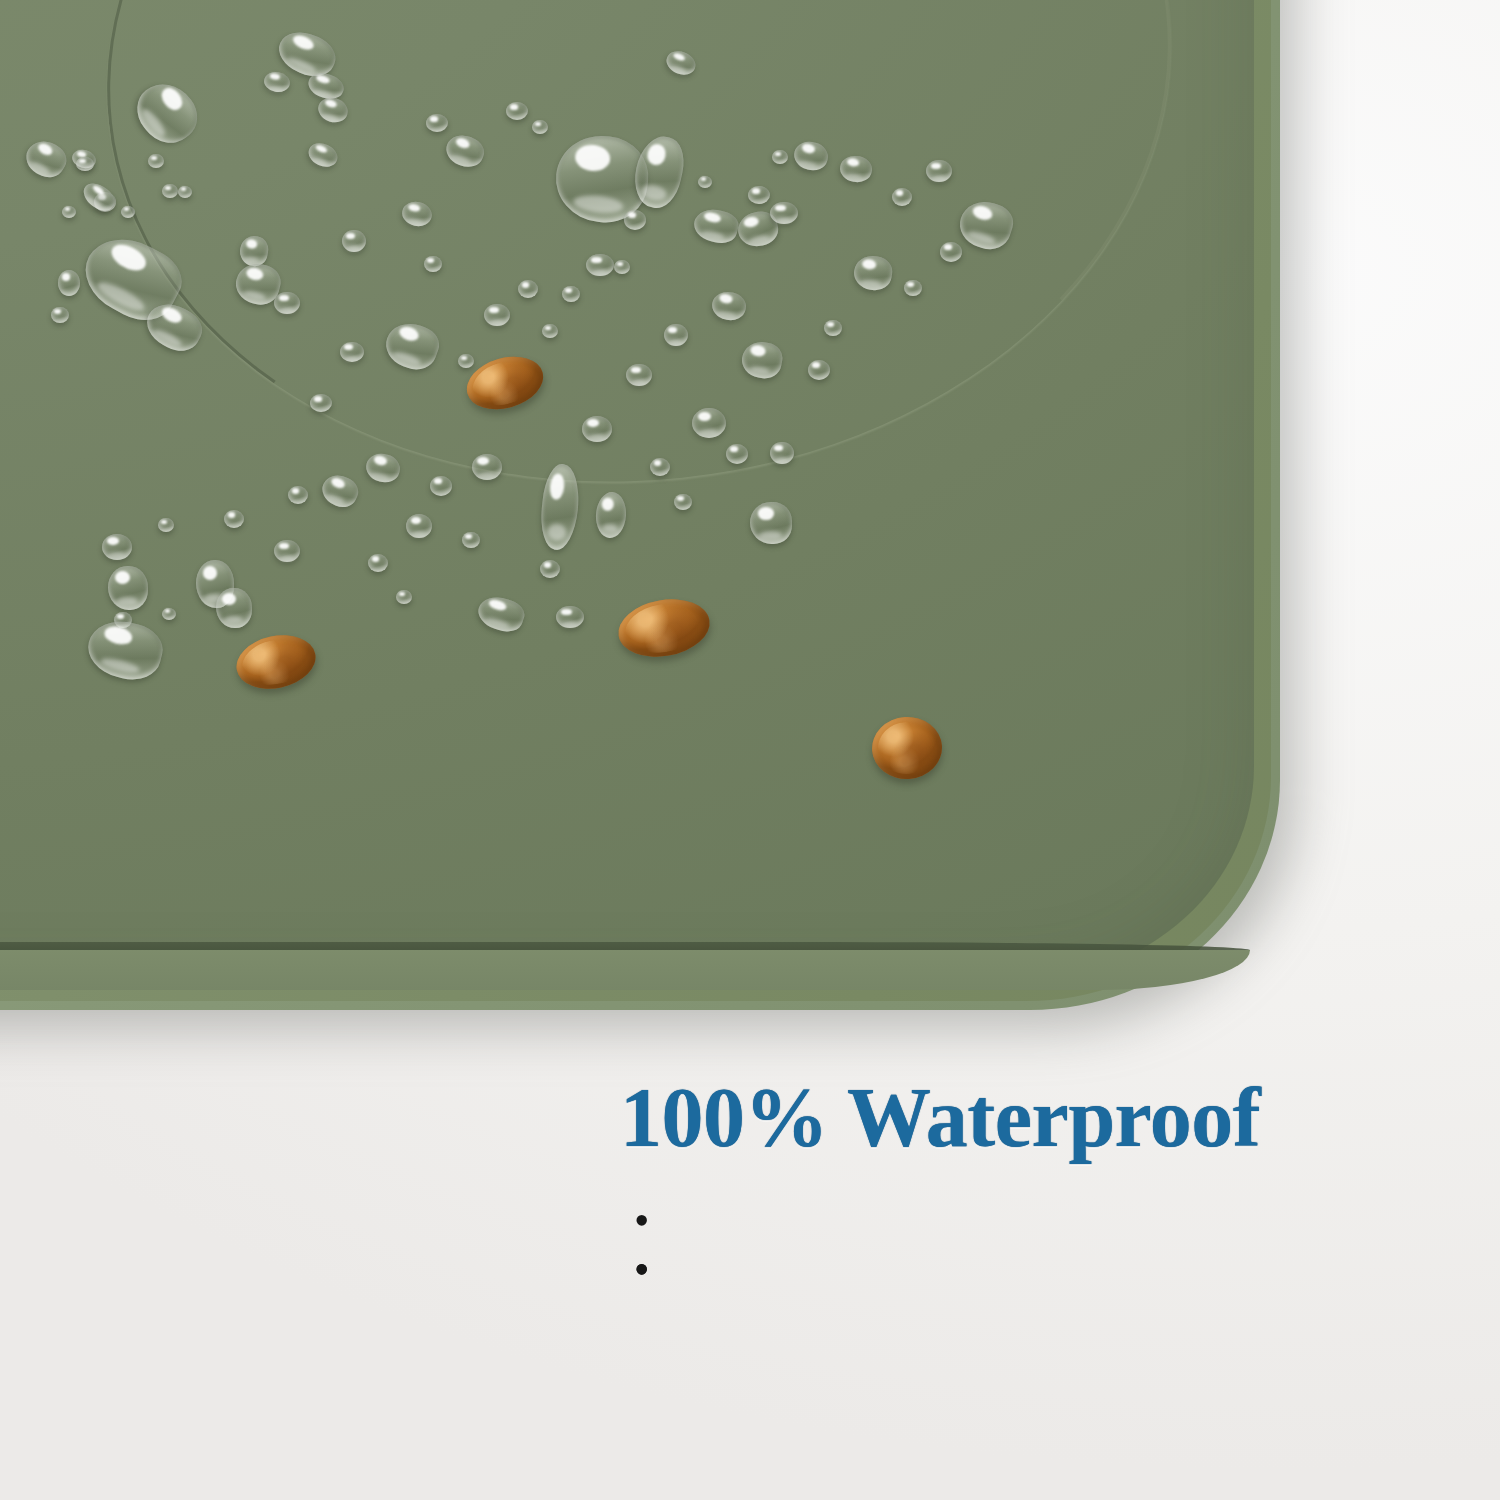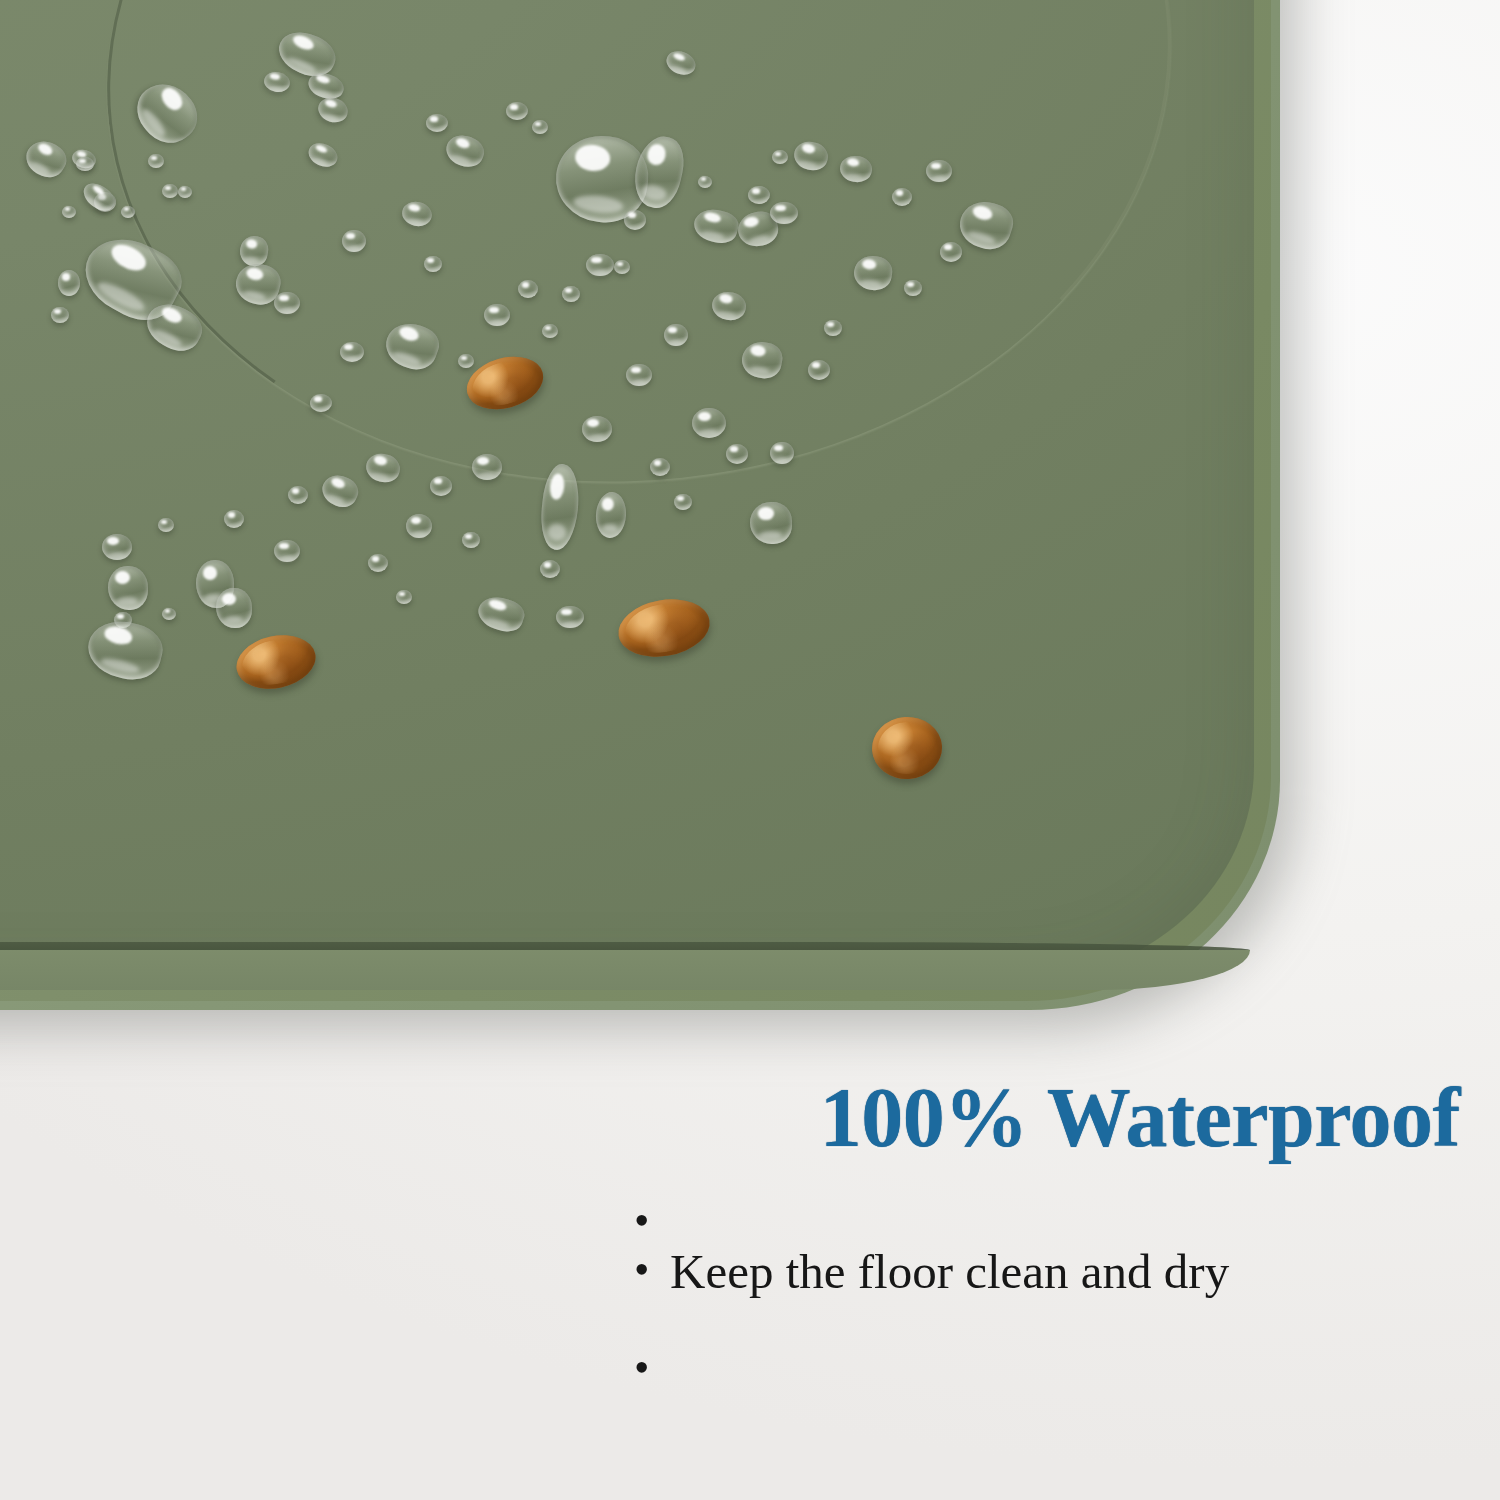--- a/index.html
+++ b/index.html
@@ -226,21 +226,21 @@
           <div class="kibble" style="left: 830px; top: 1082px; width: 80px; height: 52px; transform: rotate(-12deg);"></div>
           <div class="kibble" style="left: 1212px; top: 1046px; width: 92px; height: 56px; transform: rotate(-10deg);"></div>
           <div class="kibble" style="left: 1466px; top: 1163px; width: 70px; height: 62px; transform: rotate(-4deg);"></div>
         </div>
     </div>
     <div class="mat-groove"></div>
     <div class="mat-thick"></div>
   </div>
 
   <div class="copy">
-    <div class="headline" style="color: rgb(28, 106, 158); text-align: right;">100% Waterproof</div>
+    <div class="headline" style="color: rgb(28, 106, 158);">100% Waterproof</div>
   </div>
   <ul class="bullets" id="bullet-list">
       <li><span class="bul">•</span></li>
-      <li><span class="bul">•</span><span>Keep the floor clean and dry</span></li>
+      <li><span class="bul">•</span></li>
       <li><span class="bul">•</span></li>
     </ul>
 
 </div>
 
 </body></html>

